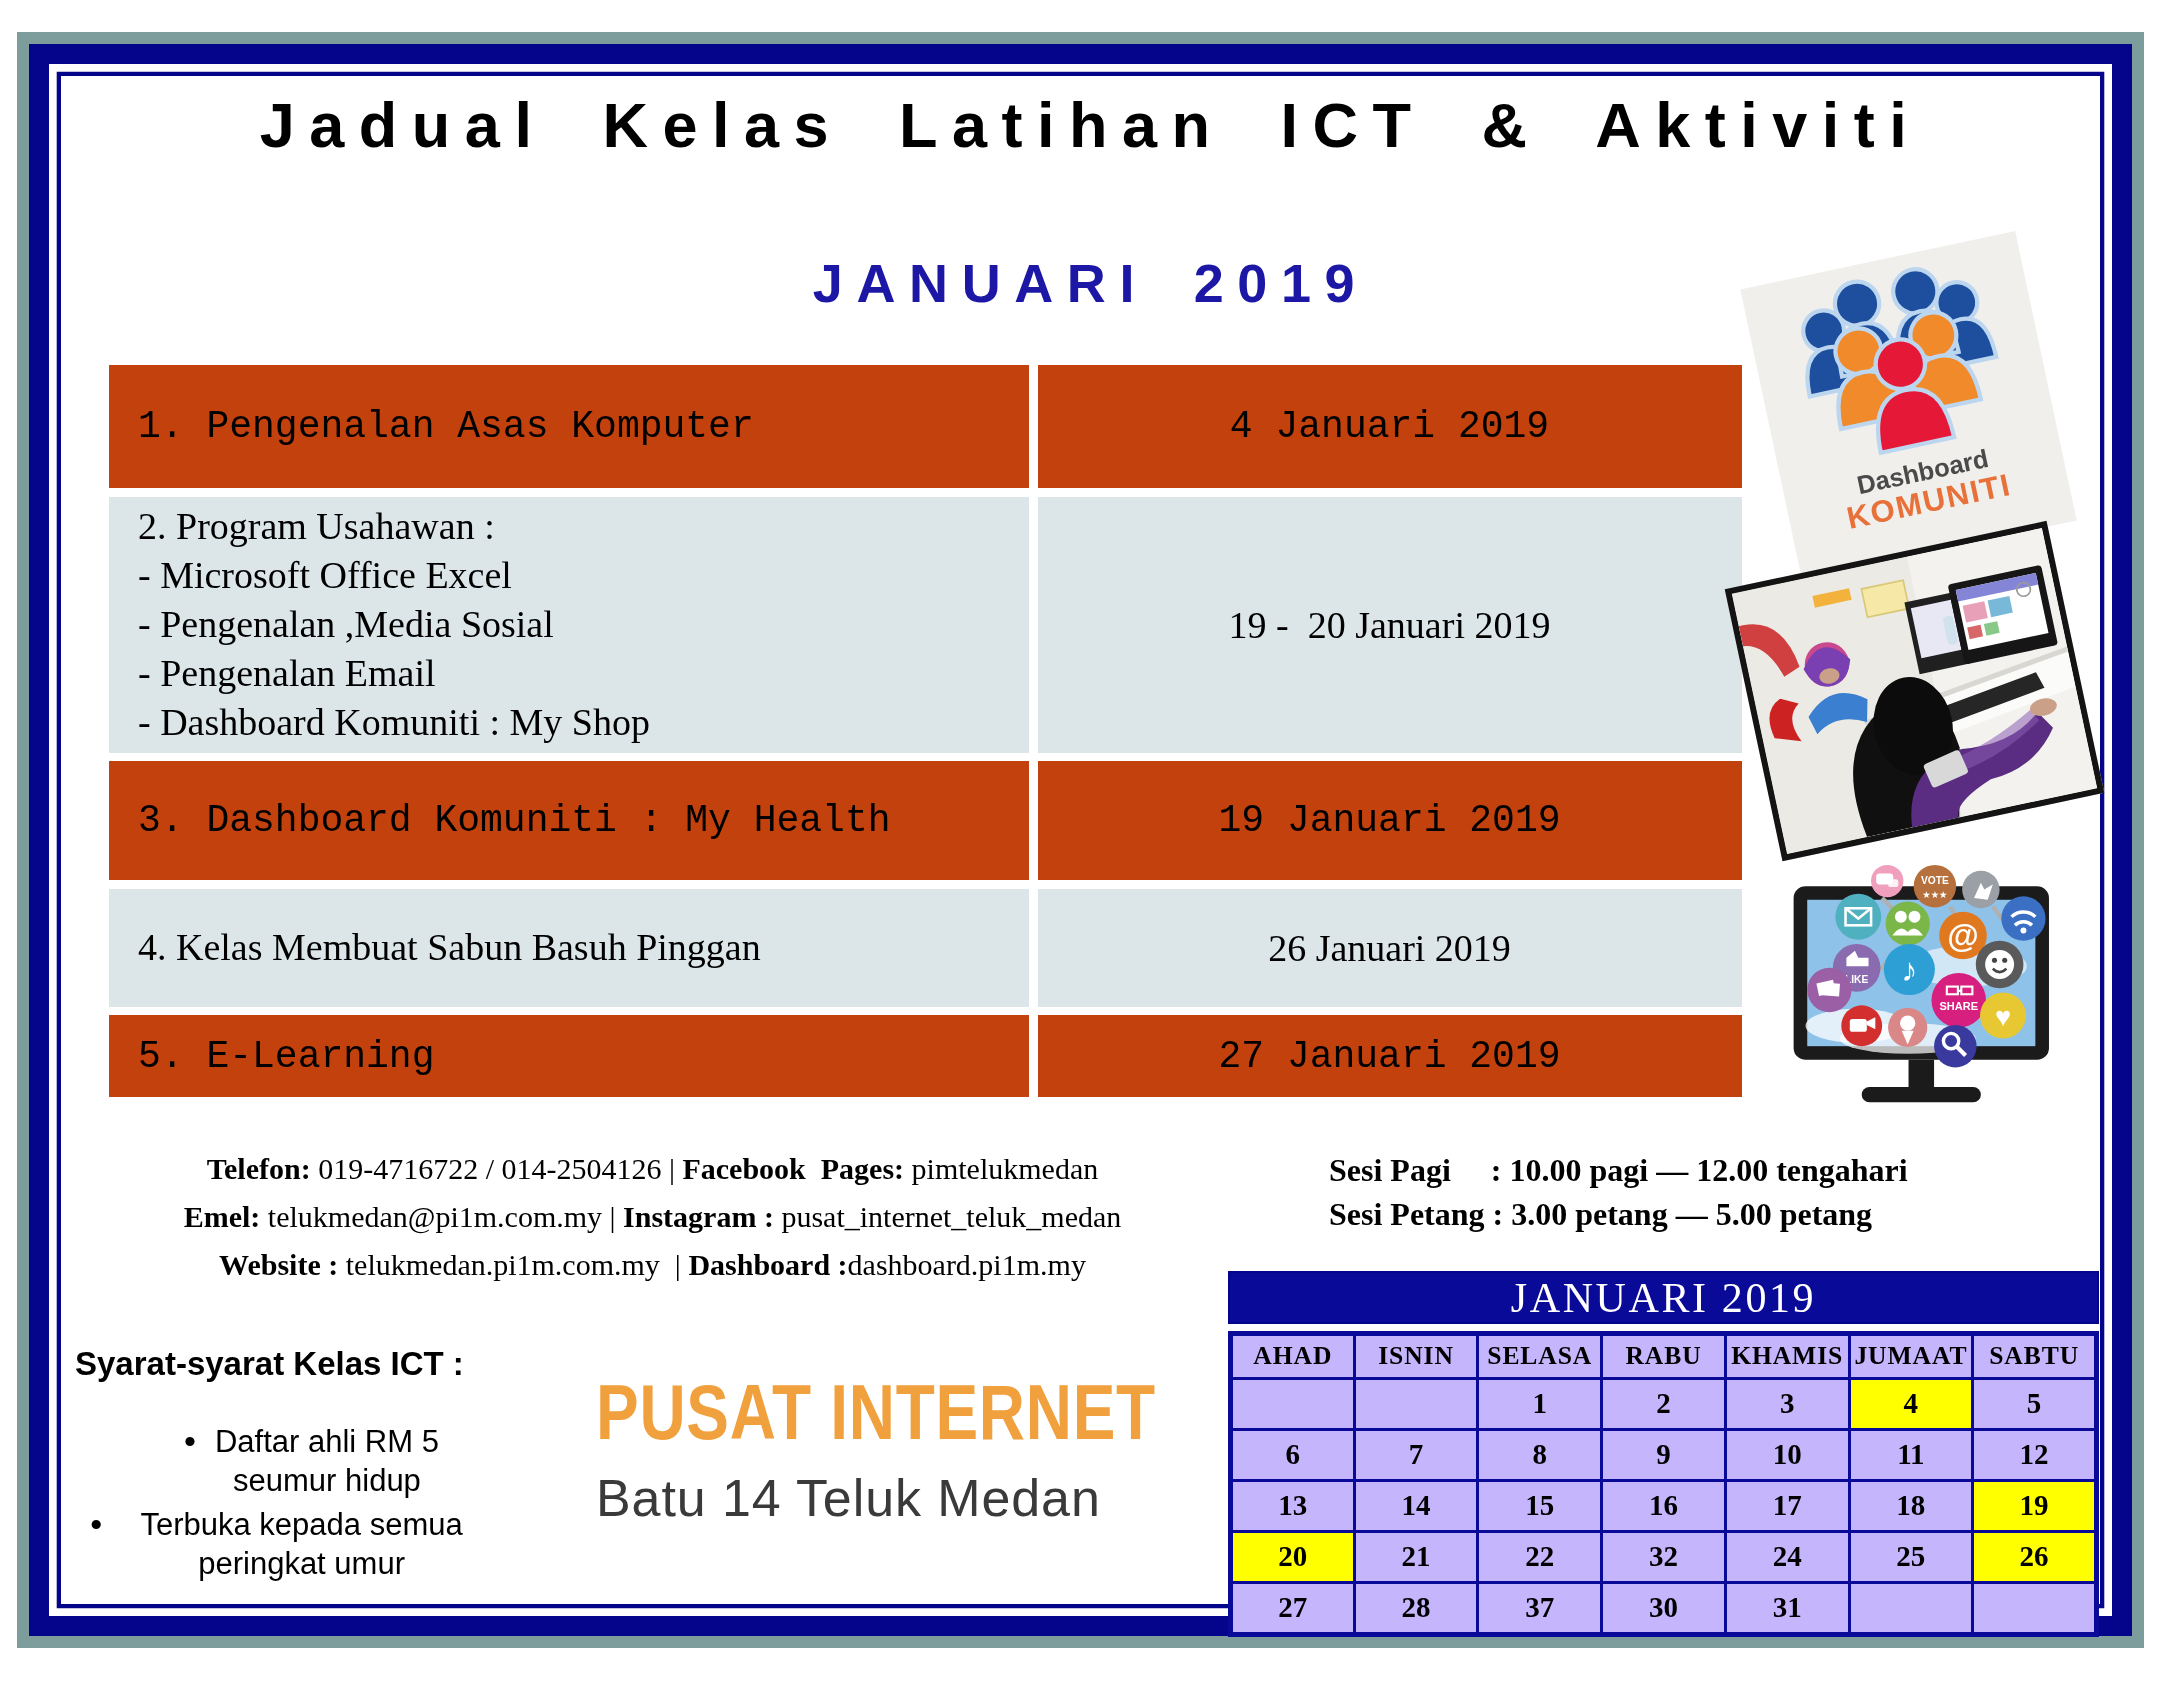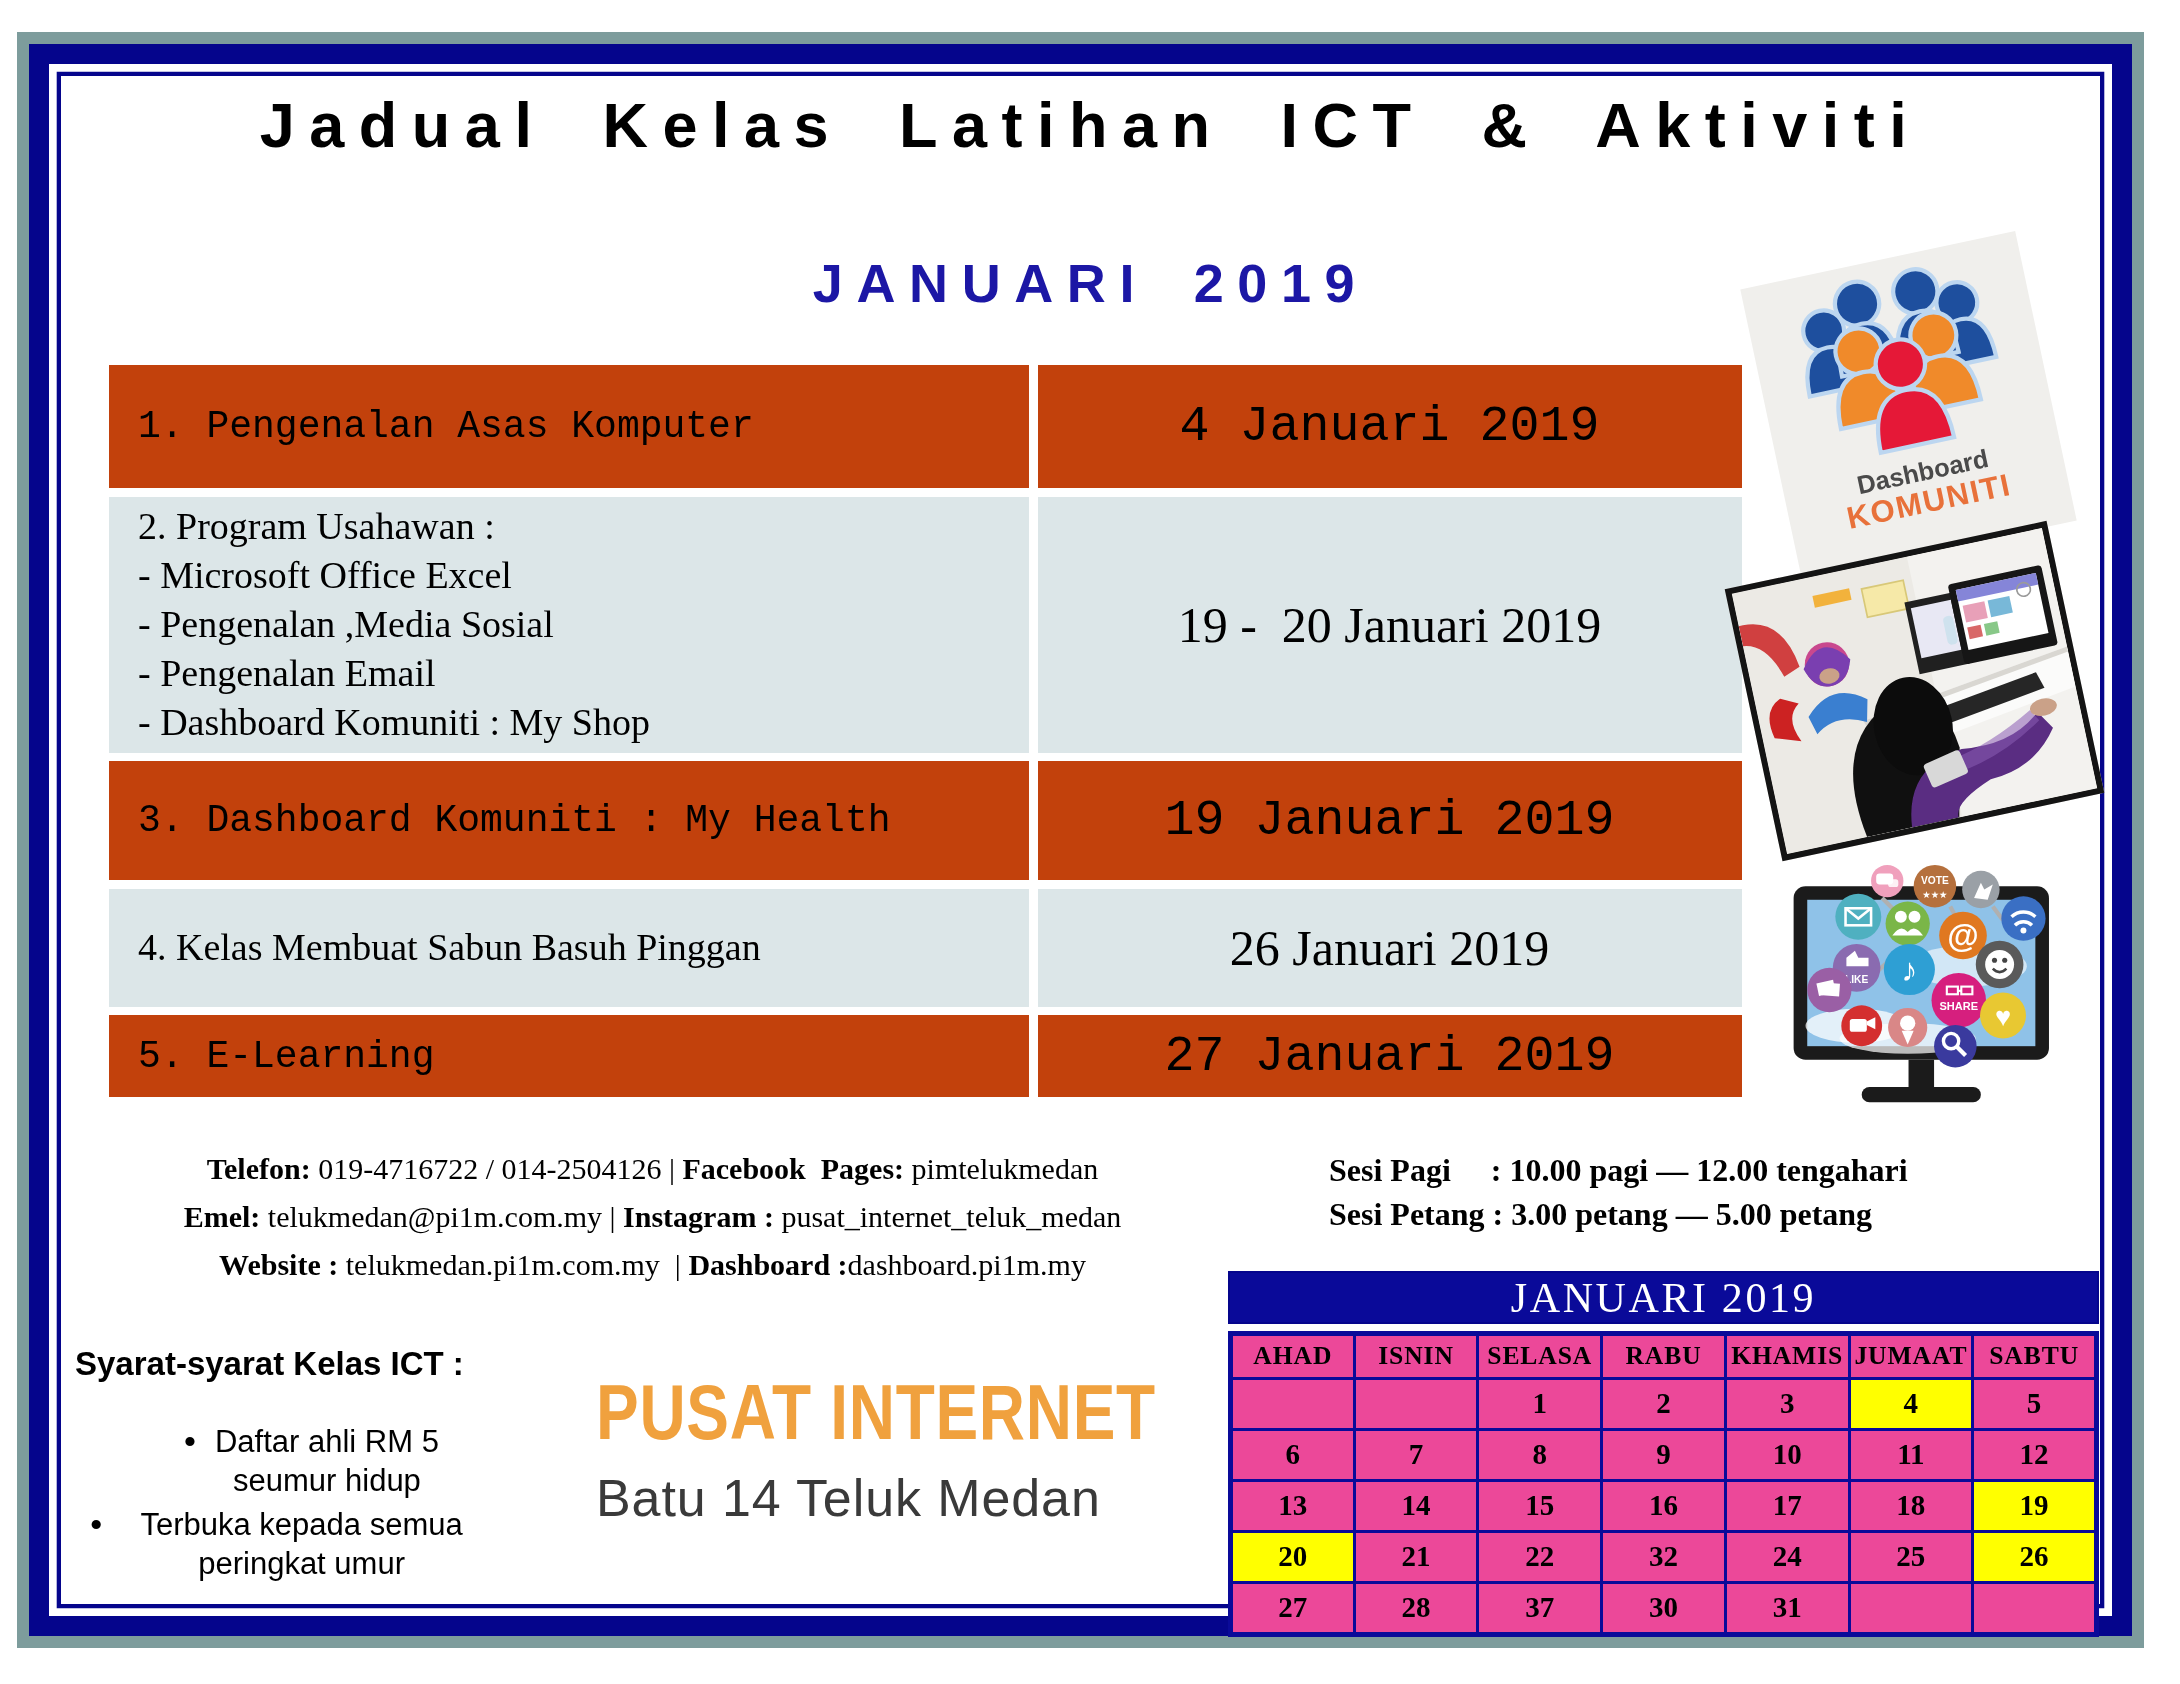--- a/index.html
+++ b/index.html
@@ -29,21 +29,21 @@
   }
   
   .schedule{
     position:absolute;left:109px;top:365px;width:1632px;
     display:grid;grid-template-columns:920px 704px;
     grid-template-rows:123px 256px 119px 118px 82px;
     column-gap:8.5px;row-gap:8.5px;
   }
   .cell{display:flex;flex-direction:column;justify-content:center;}
   .act{padding-left:29px;font-size:38px;line-height:49px;}
-  .date{align-items:center;text-align:center;font-size:50px;white-space:pre;}
+  .date{align-items:center;text-align:center;font-size:38px;white-space:pre;}
   .rowA{background:#c2410c;font-family:Liberation Mono, monospace;}
   .rowB{background:#dce6e8;}
   .act span{display:block;}
   
   .contact{
     position:absolute;left:82px;top:1152px;width:1141px;
     display:flex;flex-direction:column;gap:14px;text-align:center;
     font-size:30px;
   }
   .contact .line{white-space:pre;}
@@ -58,21 +58,21 @@
   .calendar{position:absolute;left:1228px;top:1271px;width:871px;}
   .cal-header{
     height:53px;background:#0a0a99;color:#fff;display:flex;align-items:center;justify-content:center;
     font-size:42px;letter-spacing:2.6px;border:2.6px solid #05058c;box-sizing:border-box;
   }
   table.cal{
     margin-top:6.8px;border-collapse:collapse;width:871px;table-layout:fixed;
     border:5.1px solid #0a0a99;
   }
   table.cal td,table.cal th{
-    border:3.4px solid #0a0a99;text-align:center;font-weight:bold;background:#ec4899;
+    border:3.4px solid #0a0a99;text-align:center;font-weight:bold;background:#c4b5fd;
     overflow:hidden;
   }
   table.cal th{height:39px;font-size:25.6px;letter-spacing:0.9px;}
   table.cal td{height:46px;font-size:29px;}
   table.cal td.hl{background:#ffff00;}
   
   .syarat{
     position:absolute;left:75px;top:1344px;width:477px;
     font-family:"Liberation Sans", sans-serif;font-size:31px;line-height:39px;
   }

